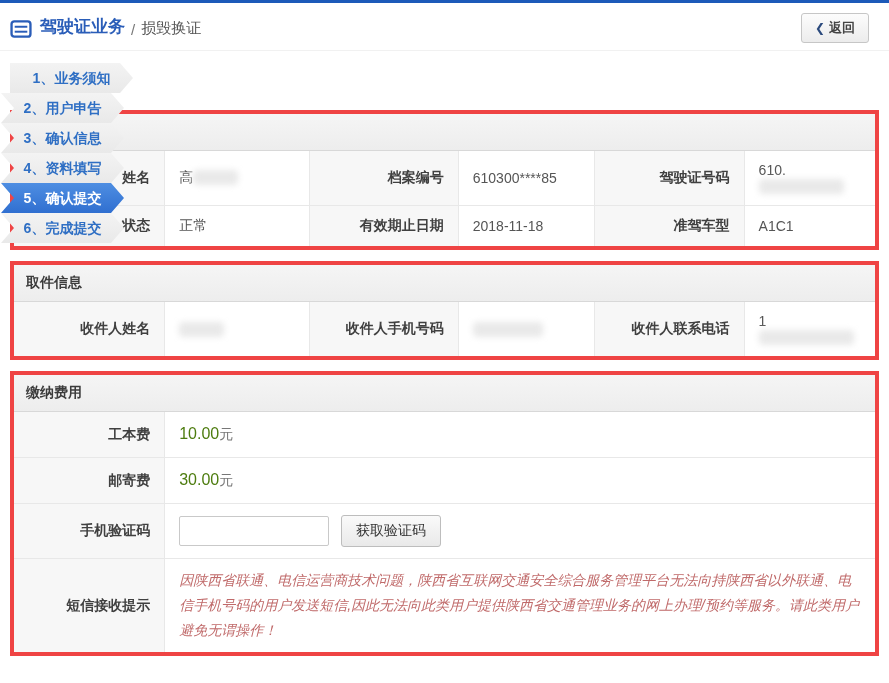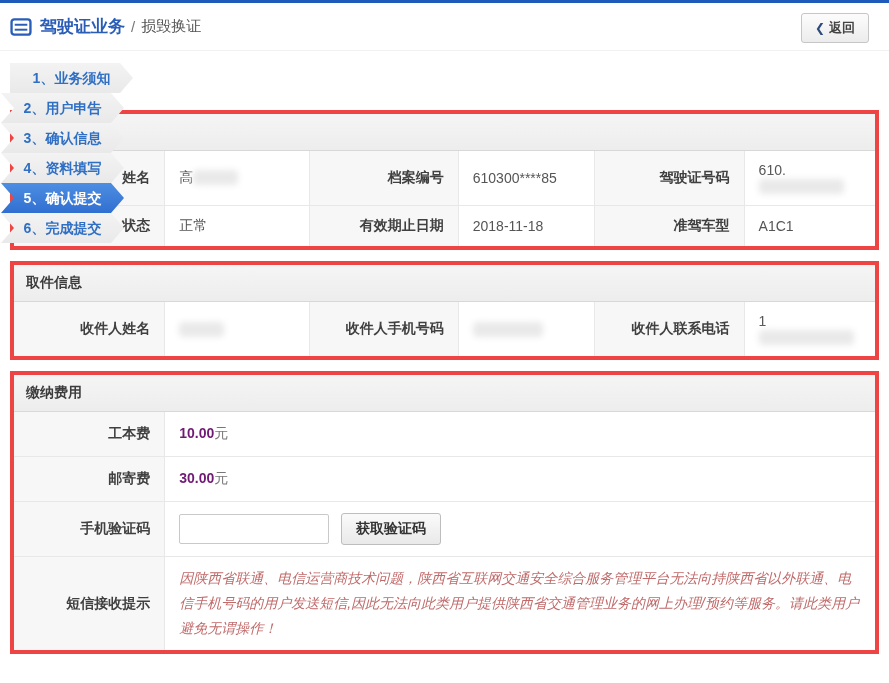--- a/index.html
+++ b/index.html
@@ -12,21 +12,21 @@
   .page {
     width: 889px; height: 683px;
     display: flex; flex-direction: column;
     background: #fff;
   }
   .top-bar { height: 3px; background: #1d5ab9; flex: none; }
 
   
   .header {
     position: relative;
-    display: flex; align-items: center;
+    display: flex; align-items: flex-end;
     padding: 12px 10px;
     border-bottom: 1px solid #f1f1f1;
     flex: none;
   }
   .title-icon { width: 22px; height: 18px; margin-right: 8px; flex: none; }
   .title-main { color: #2a5db8; font-size: 17px; font-weight: bold; }
   .title-sep  { color: #777; font-size: 15px; margin: 0 6px; }
   .title-sub  { color: #555; font-size: 15px; }
   .back-btn {
     position: absolute; right: 20px; top: 10px;
@@ -65,40 +65,40 @@
   }
   table { width: 100%; border-collapse: collapse; table-layout: fixed; font-size: 14px; }
   td { border: 1px solid #e8e8e8; padding: 11px 14px; }
   tr td:first-child { border-left: none; }
   tr td:last-child  { border-right: none; }
   tr:first-child td { border-top: none; }
   tr:last-child td  { border-bottom: none; }
   td.lbl { background: #f7f7f7; text-align: right; font-weight: bold; color: #404040; }
   td.val { background: #fff; color: #555; }
   .fee-row td { padding: 13px 14px; }
-  .fee-num { color: #701a75; font-weight: bold; font-size: 14px; }
+  .fee-num { color: #4d7c0f; font-weight: normal; font-size: 16px; }
   .fee-unit { color: #777; font-size: 14px; }
 
   .blob {
     display: inline-block; vertical-align: -3px; height: 15px;
     border-radius: 4px; background: #e9e9e9; filter: blur(3px);
   }
   .blob-xs { width: 28px; }  .blob-sm { width: 45px; }
   .blob-md { width: 70px; }  .blob-lg { width: 95px; }
   .blob-xl { width: 150px; }
 
   .sms-input {
     width: 150px; height: 30px; border: 1px solid #c9c9c9; border-radius: 2px;
     vertical-align: middle; padding: 0 6px; font-family: inherit; font-size: 14px;
   }
   .get-code-btn {
     height: 32px; margin-left: 8px; padding: 0 14px; vertical-align: middle;
     background: linear-gradient(#fafafa, #e9e9e9);
     border: 1px solid #bdbdbd; border-radius: 3px;
-    font-size: 14px; font-weight: bold; color: #333; cursor: pointer; font-family: inherit;
+    font-size: 14px; font-weight: normal; color: #333; cursor: pointer; font-family: inherit;
   }
   .notice { color: #c06a6a; line-height: 25px; font-size: 14px; }
   .notice-cell { padding: 9px 14px; font-style: italic; }
 
   
   .footer { text-align: right; padding: 12px 56px 14px 0; }
   .bottom-band { flex: 1; background: #f5f5f5; min-height: 0; }
 </style>
 </head>
 <body>

